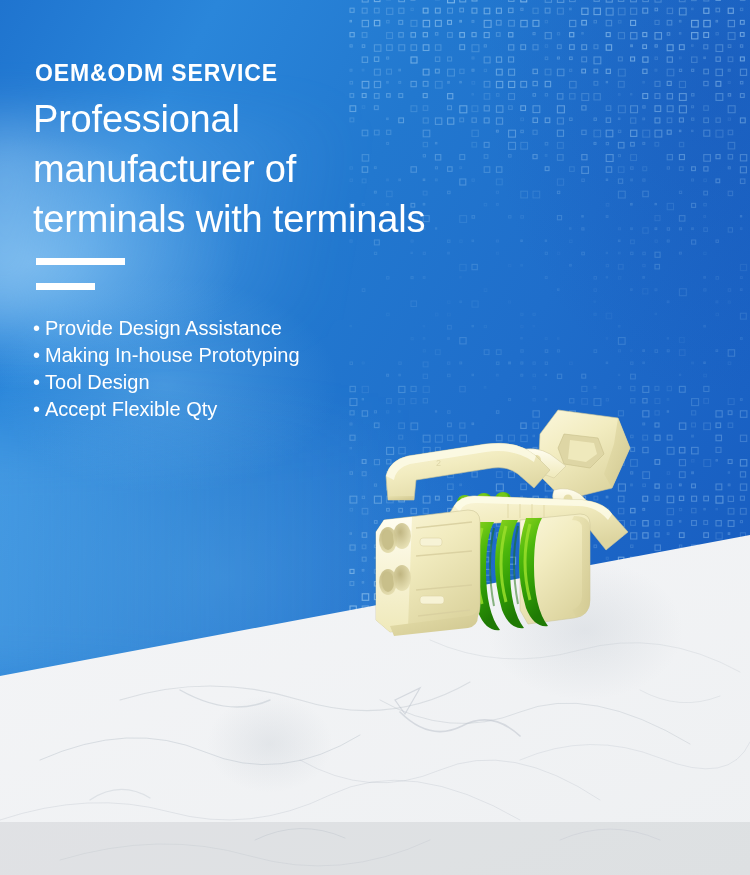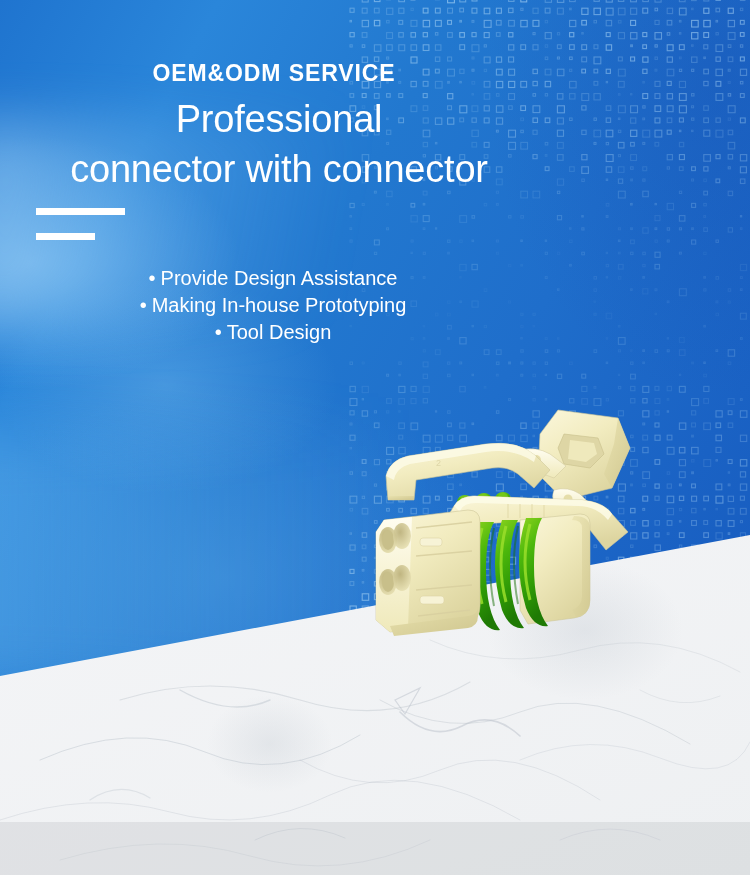--- a/index.html
+++ b/index.html
@@ -10,21 +10,20 @@
   body {
     font-family: "Liberation Sans", sans-serif;
   }
 
   #banner {
     position: relative;
     width: 750px;
     height: 875px;
     overflow: hidden;
     background: #ffffff;
-    text-align: center;
   }
 
   
   .blue-bg {
     position: absolute;
     inset: 0;
     background:
       radial-gradient(ellipse 300px 180px at 4% 30%, rgba(140,200,245,0.55) 0%, rgba(140,200,245,0.0) 70%),
       radial-gradient(ellipse 240px 150px at 22% 44%, rgba(120,190,240,0.40) 0%, rgba(120,190,240,0.0) 72%),
       radial-gradient(ellipse 380px 260px at 30% 66%, rgba(90,170,230,0.35) 0%, rgba(90,170,230,0.0) 75%),
@@ -75,21 +74,21 @@
   }
   .headline {
     color: #ffffff;
     font-size: 38px;
     font-weight: 300;
     line-height: 50px;
     margin: 0;
     letter-spacing: -0.2px;
     white-space: nowrap;
   }
-  .headline span { display: block; margin-left: 12px; }
+  .headline span { display: block; }
 
   .rule-group { margin-top: 14px; }
   .rule {
     background: #ffffff;
     height: 7px;
     margin-left: 3px;
   }
   .rule-long { width: 89px; }
   .rule-short { width: 59px; margin-top: 18px; }
 
@@ -1293,32 +1292,34 @@
         <rect x="404.6" y="612.0" width="4.0" height="4.0" stroke-width="1.1" opacity="0.40"></rect>
       </g>
   </svg>
 
   <div class="content">
 
     <div class="eyebrow">OEM&amp;ODM SERVICE</div>
 
     <h1 class="headline">
       <span>Professional</span>
-      <span>connector with  connector</span>
+      <span>manufacturer of</span>
+      <span>terminals with  terminals</span>
     </h1>
 
     <div class="rule-group">
       <div class="rule rule-long"></div>
       <div class="rule rule-short"></div>
     </div>
 
     <ul class="bullets">
       <li><span class="dot">•</span><span>Provide Design Assistance</span></li>
       <li><span class="dot">•</span><span>Making In-house Prototyping</span></li>
       <li><span class="dot">•</span><span>Tool Design</span></li>
+      <li><span class="dot">•</span><span>Accept Flexible Qty</span></li>
     </ul>
 
   </div>
 
   <div class="marble">
     <svg class="marble-veins" viewBox="0 0 750 875" width="750" height="875" aria-hidden="true">
       <g stroke="#b9c0c9" fill="none" stroke-linecap="round">
         <path d="M40 760 Q130 720 205 752 T360 735" stroke-width="1" opacity="0.45"></path>
         <path d="M0 820 Q90 790 170 812 T330 795 T520 820" stroke-width="0.9" opacity="0.35"></path>
         <path d="M120 700 Q210 672 300 700 T470 682" stroke-width="1.1" opacity="0.4"></path>

